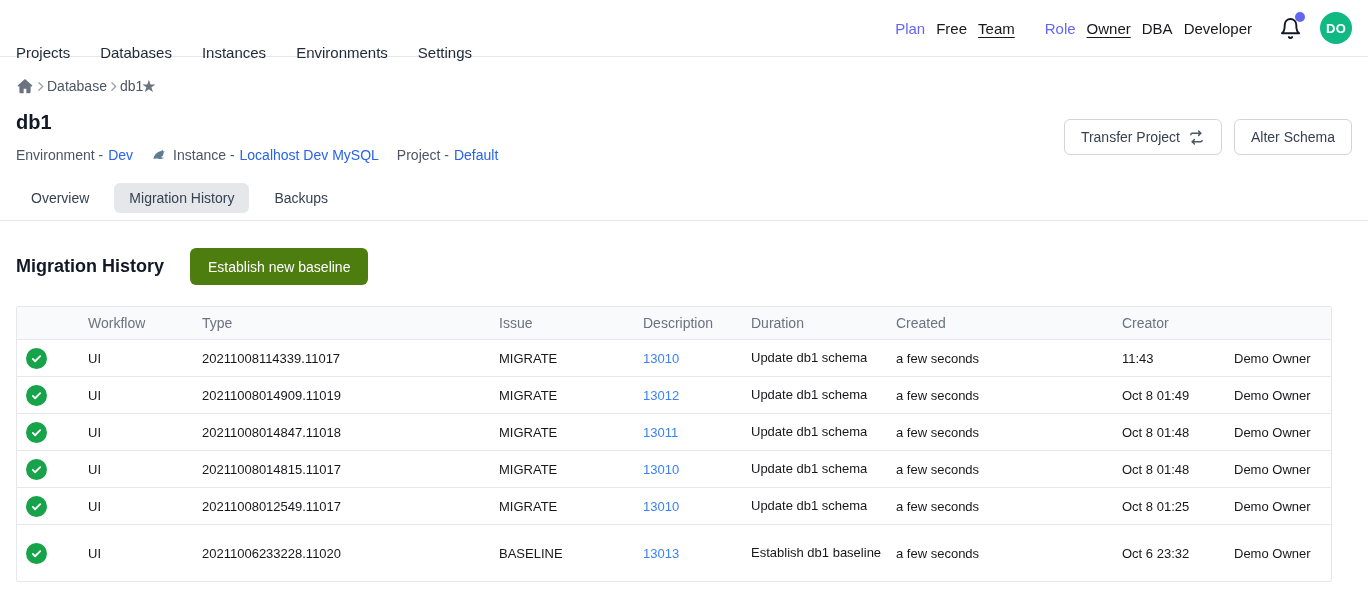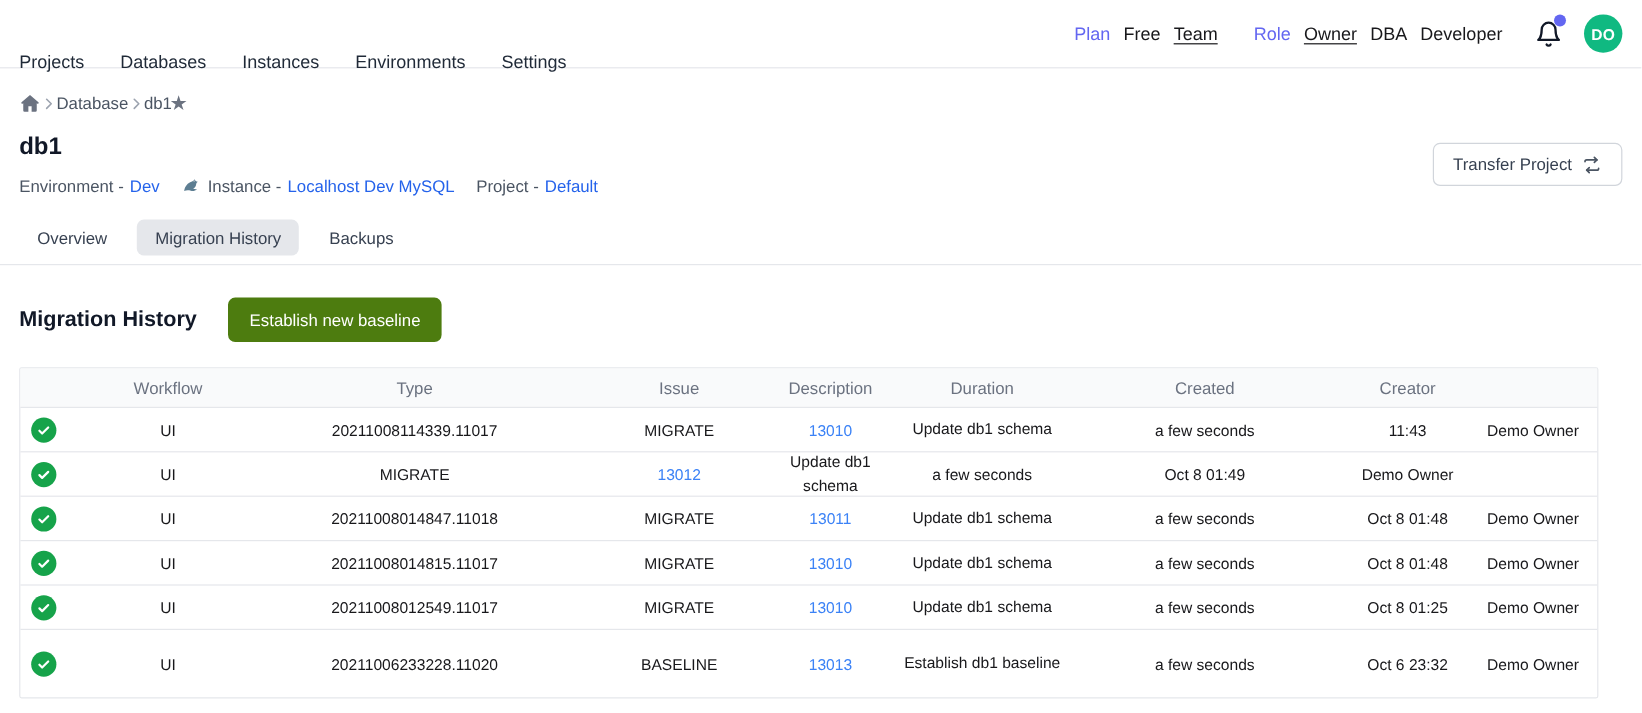--- a/index.html
+++ b/index.html
@@ -129,21 +129,21 @@
     font-weight: 500;
   }
   .t-row {
     height: 37px;
     border-top: 1px solid #e5e7eb;
     font-size: 13px;
     color: #18181b;
     cursor: pointer;
   }
   .t-row.tall { height: 57px; }
-  .cell { padding-right: 10px; overflow: hidden; text-align: center; }
+  .cell { padding-right: 10px; overflow: hidden; }
   .cell-icon { display: flex; align-items: center; padding-left: 9px; }
   .check-circle {
     width: 21px; height: 21px; border-radius: 50%;
     background: #16a34a;
     display: flex; align-items: center; justify-content: center;
     flex: none;
   }
   .issue-link { color: #3b82f6; cursor: pointer; }
   .desc-cell { line-height: 20px; }
 </style>
@@ -228,20 +228,23 @@
         <span>Transfer Project</span>
         <span style="display:flex;">
           <svg width="17" height="17" viewBox="0 0 24 24" fill="none" stroke="#4b5563" stroke-width="2" stroke-linecap="round" stroke-linejoin="round">
             <path d="M4 8c0-1 1-2 2-2h12"></path>
               <path d="M15 3l3 3-3 3"></path>
             <path d="M20 16c0 1-1 2-2 2H6"></path>
               <path d="M9 21l-3-3 3-3"></path>
           </svg>
         </span>
       </button>
+      <button class="btn">
+        <span>Alter Schema</span>
+      </button>
     </div>
   </div>
 
   <div class="tabs">
     <span class="tab">Overview</span>
     <span class="tab active">Migration History</span>
     <span class="tab">Backups</span>
   </div>
   <div class="tab-divider"></div>
 
@@ -282,20 +285,21 @@
 
     <div class="t-grid t-row">
       <div class="cell-icon">
         <span class="check-circle">
           <svg width="11" height="11" viewBox="0 0 12 12" fill="none" stroke="#ffffff" stroke-width="2" stroke-linecap="round" stroke-linejoin="round">
               <path d="M2 6.5l2.5 2.5L10 3.5"></path>
             </svg>
         </span>
       </div>
       <div class="cell">UI</div>
+      <div class="cell">20211008014909.11019</div>
       <div class="cell">MIGRATE</div>
       <div class="cell"><a class="issue-link">13012</a></div>
       <div class="cell desc-cell">Update db1 schema</div>
       <div class="cell">a few seconds</div>
       <div class="cell">Oct 8 01:49</div>
       <div class="cell">Demo Owner</div>
     </div>
 
     <div class="t-grid t-row">
       <div class="cell-icon">

